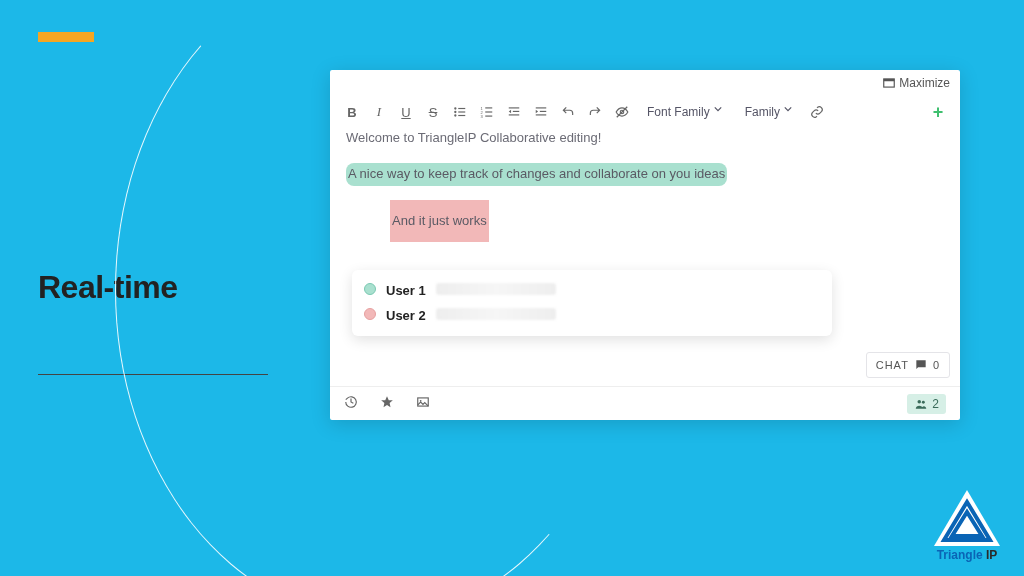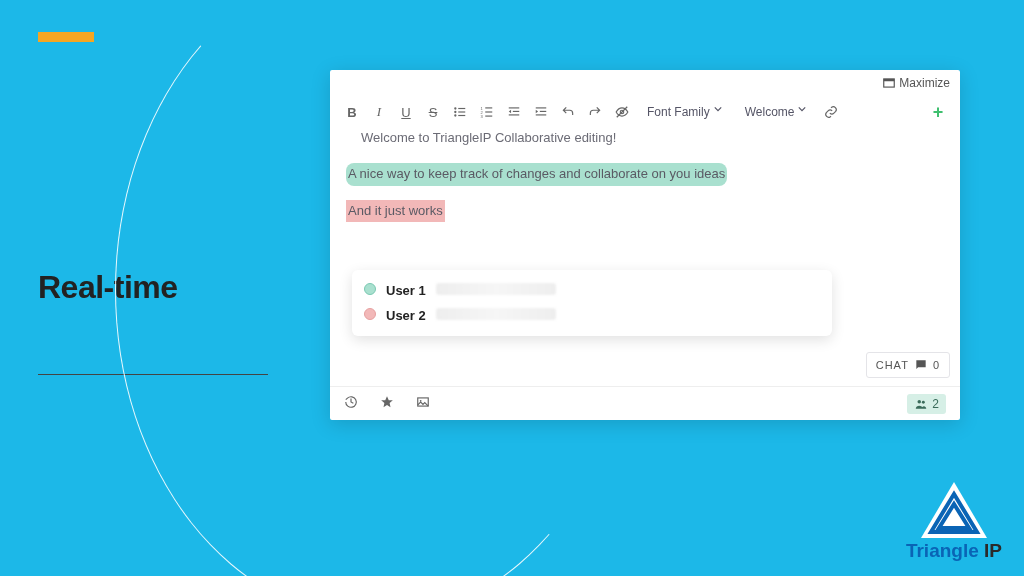--- a/index.html
+++ b/index.html
@@ -55,23 +55,23 @@
     padding: 2px 6px; font-size: 12px; color: #556;
     cursor: pointer;
   }
   .toolbar .plus {
     margin-left: auto; color: #3fbf6f; font-weight: bold; font-size: 18px;
   }
   .doc {
     position: absolute; top: 58px; left: 16px; right: 16px;
     font-size: 13px; color: #6b6b75; line-height: 1.6;
   }
-  .doc .line1 { margin-bottom: 14px; margin-left: 15px; }
+  .doc .line1 { margin-bottom: 14px; }
   .hl-green { background: #a9e0cf; color: #5a5a64; padding: 1px 2px; }
-  .hl-pink  { background: #f2b8b8; color: #5a5a64; padding: 1px 2px; }
+  .hl-pink  { background: #f2b8b8; color: #5a5a64; padding: 11px 2px; margin-left: 44px; }
   .doc .line2 { margin-bottom: 14px; display: inline-block; border-radius: 8px; }
   .doc .line3 { display: inline-block; }
   .users {
     position: absolute; left: 22px; top: 200px;
     width: 480px; background: #fff; border-radius: 6px;
     box-shadow: 0 4px 14px rgba(0,0,0,0.12);
     padding: 8px 10px;
   }
   .user-row { display: flex; align-items: flex-start; gap: 10px; padding: 5px 2px; }
   .dot { width: 12px; height: 12px; border-radius: 50%; }
@@ -98,21 +98,21 @@
   .user-count {
     display: flex; align-items: center; gap: 4px;
     background: #d6efe6; border-radius: 3px; padding: 3px 7px;
     font-size: 12px; color: #3a6b5a; cursor: pointer;
   }
   .logo {
     position: absolute; right: 22px; bottom: 14px;
     text-align: center;
   }
   .logo svg { display: block; margin: 0 auto; }
-  .logo-text { font-weight: 700; font-size: 19px; text-align: right; }
+  .logo-text { font-weight: 700; font-size: 12px; }
   .logo-text .t1 { color: #0a64b5; }
   .logo-text .t2 { color: #2a2a2a; }
   .icon { width: 14px; height: 14px; fill: currentColor; }
 </style>
 </head>
 <body>
 
 <div class="slide">
   <div class="orange-bar"></div>
 
@@ -191,21 +191,21 @@
             <line x1="3" y1="21" x2="21" y2="3" stroke="currentColor" stroke-width="2"></line>
           </svg>
       </span>
       <span class="dd">
         <span>Font Family</span>
         <svg width="8" height="8" viewBox="0 0 10 10">
             <path d="M1 3 L5 7 L9 3" fill="none" stroke="currentColor" stroke-width="1.5"></path>
           </svg>
       </span>
       <span class="dd">
-        <span>Welcome</span>
+        <span>Family</span>
         <svg width="8" height="8" viewBox="0 0 10 10">
             <path d="M1 3 L5 7 L9 3" fill="none" stroke="currentColor" stroke-width="1.5"></path>
           </svg>
       </span>
       <span class="tb-btn">
         <svg class="icon" viewBox="0 0 24 24">
             <path d="M10 14a5 5 0 0 0 7 0l3-3a5 5 0 0 0-7-7l-1 1M14 10a5 5 0 0 0-7 0l-3 3a5 5 0 0 0 7 7l1-1" fill="none" stroke="currentColor" stroke-width="2"></path>
           </svg>
       </span>
       <span class="tb-btn plus">+</span>

